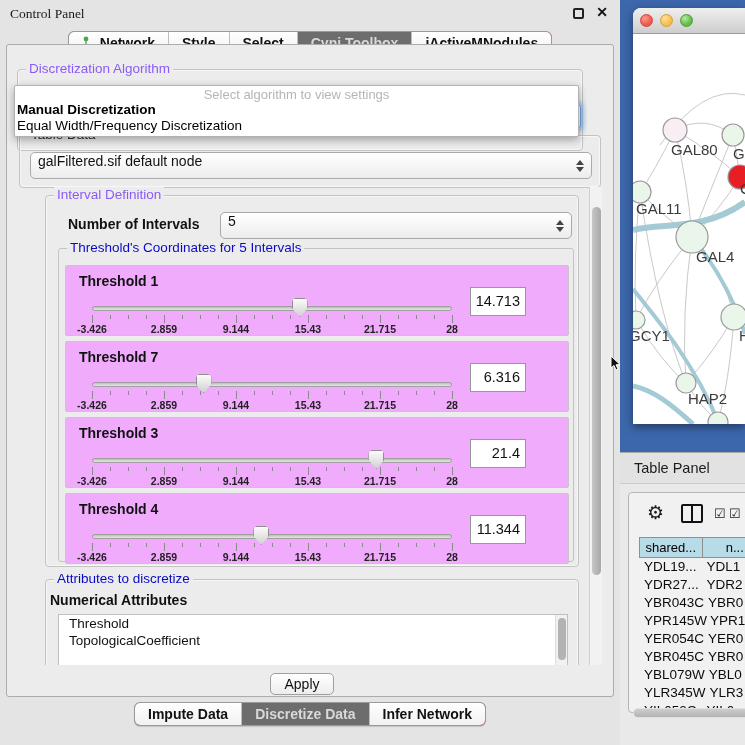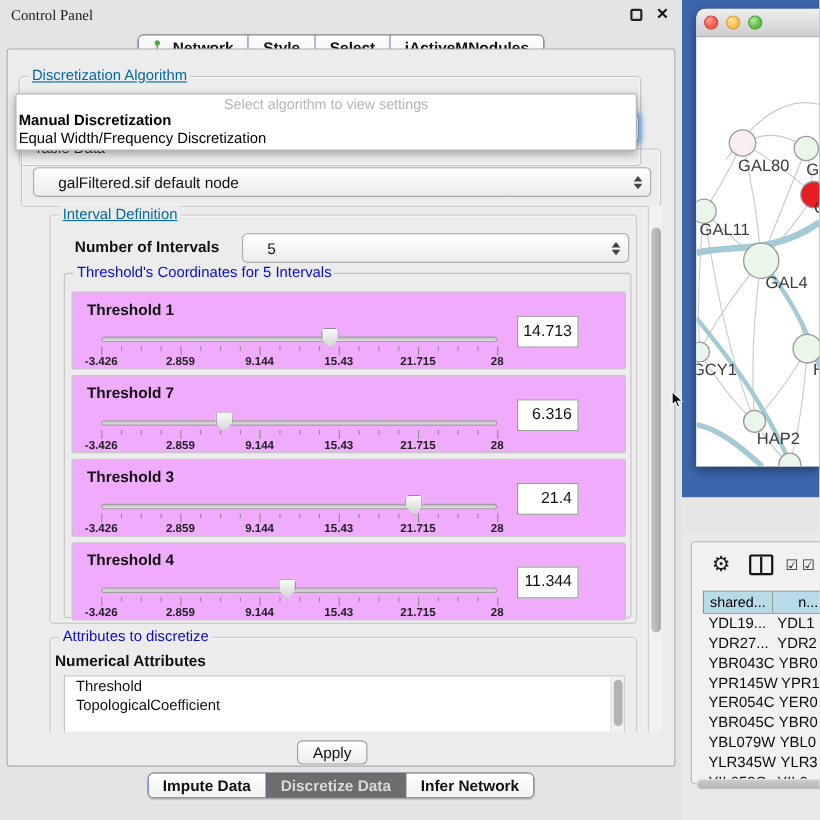--- a/index.html
+++ b/index.html
@@ -6,39 +6,39 @@
   html,body { width:745px; height:745px; overflow:hidden; }
   body { font-family:"Liberation Sans", sans-serif; background:#e6e6e6; position:relative; font-size:14px; color:#111; }
 
   
   #control-panel { position:absolute; left:0; top:0; width:620px; height:745px; background:#e4e4e4; }
   #cp-titlebar { position:absolute; left:0; top:0; width:100%; height:28px; background:#e4e4e4;font-family:Liberation Serif, serif; }
   #cp-title { position:absolute; left:10px; top:6px; font-size:13.5px; color:#1a1a1a; }
   #float-icon { position:absolute; right:36px; top:8px; width:11px; height:11px; border:2px solid #222; border-radius:2px; }
   #close-icon { position:absolute; right:12px; top:4px; font-size:14px; font-weight:bold; color:#111; }
 
-  .seg { display:flex; border:1px solid #9a9a9a; border-radius:6px; overflow:hidden; background:#1d4ed8;
+  .seg { display:flex; border:1px solid #9a9a9a; border-radius:6px; overflow:hidden; background:#be185d;
          box-shadow:0 1px 1px rgba(0,0,0,.15); }
   .seg-item { padding:3px 13px; font-size:14px; font-weight:bold; color:#111; background:linear-gradient(#ffffff,#f1f1f1);
               border-right:1px solid #bdbdbd; display:flex; align-items:center; gap:5px; white-space:nowrap; }
   .seg-item:last-child { border-right:none; }
   .seg-item.selected { background:#6d6d6d; color:#d9d9d9; }
   #cp-tabs { position:absolute; left:0; top:31px; width:620px; display:flex; justify-content:center; }
   #bottom-tabs { position:absolute; left:0; top:702px; width:620px; display:flex; justify-content:center; }
 
   #cp-content { position:absolute; left:6px; top:44px; width:608px; height:653px; background:#ececec;
                 border:1px solid #ababab; border-radius:3px; }
 
   .titled-box { position:absolute; border:1px solid #c3c3c3; border-radius:4px;
                 box-shadow:inset 0 0 0 1px rgba(255,255,255,.6); }
   .box-title { position:absolute; top:-9px; left:8px; background:#ececec; padding:0 3px; font-size:13.5px; }
-  .t-green { color:#0369a1;text-decoration:underline; } .t-blue { color:#0a0ac8; } .t-dark { color:#2b2b2b; }
+  .t-green { color:#8b5cf6; } .t-blue { color:#0a0ac8; } .t-dark { color:#2b2b2b; }
 
   .combo { position:absolute; height:27px; background:linear-gradient(#ffffff,#ececec); border:1px solid #a9a9a9;
-           border-radius:5px; display:flex; align-items:center; padding-left:22px; font-size:14px; color:#111; }
+           border-radius:5px; display:flex; padding-left:7px; font-size:14px; color:#111; }
   .stepper { position:absolute; right:7px; top:50%; transform:translateY(-50%); display:flex; flex-direction:column; gap:2px; }
   .stepper .up { width:0;height:0; border-left:4px solid transparent; border-right:4px solid transparent; border-bottom:5px solid #444; }
   .stepper .dn { width:0;height:0; border-left:4px solid transparent; border-right:4px solid transparent; border-top:5px solid #444; }
 
   #algo-box { left:10px; top:24px; width:566px; height:82px; }
   #algo-combo-frag { left:530px; top:58px; width:44px; box-shadow:0 0 5px 2px #7fb4ef; border-color:#6f9fdb; }
 
   #algo-popup { position:absolute; left:7px; top:40px; width:565px; height:52px; background:#ffffff;
                 border:1px solid #b2b2b2; border-radius:2px; box-shadow:0 3px 8px rgba(0,0,0,.32); z-index:30; padding-top:1px; }
   #popup-hint { text-align:center; color:#b5b5b5; font-size:13px; height:15px; line-height:15px; }
@@ -144,20 +144,23 @@
             <circle cx="4" cy="11" r="2.4" fill="#4aaa4a"></circle>
             <circle cx="10" cy="11" r="2.4" fill="#4aaa4a"></circle>
           </svg>
           <span>Network</span>
         </div>
         <div class="seg-item">
           <span>Style</span>
         </div>
         <div class="seg-item">
           <span>Select</span>
+        </div>
+        <div class="seg-item selected">
+          <span>Cyni Toolbox</span>
         </div>
         <div class="seg-item">
           <span>jActiveMNodules</span>
         </div>
       </div>
     </div>
 
   <div id="cp-content">
 
     <div id="algo-box" class="titled-box">
@@ -423,20 +426,23 @@
           <text x="107" y="160" class="net-label">C</text>
           <text x="3" y="180" class="net-label">GAL11</text>
           <text x="63" y="228" class="net-label">GAL4</text>
           <text x="-4" y="307" class="net-label">GCY1</text>
           <text x="106" y="307" class="net-label">H</text>
           <text x="55" y="370" class="net-label">HAP2</text>
         </svg>
     </div>
   </div>
 
+  <div id="tp-header">
+    <span id="tp-title">Table Panel</span>
+  </div>
 
   <div id="tp-body">
     <div id="tp-inner">
       <div id="tp-toolbar">
         <span id="gear-ic">⚙</span>
         <span id="split-ic"></span>
         <span id="check1" class="check-ic">☑</span>
         <span id="check2" class="check-ic">☑</span>
       </div>
       <div id="tp-table">

